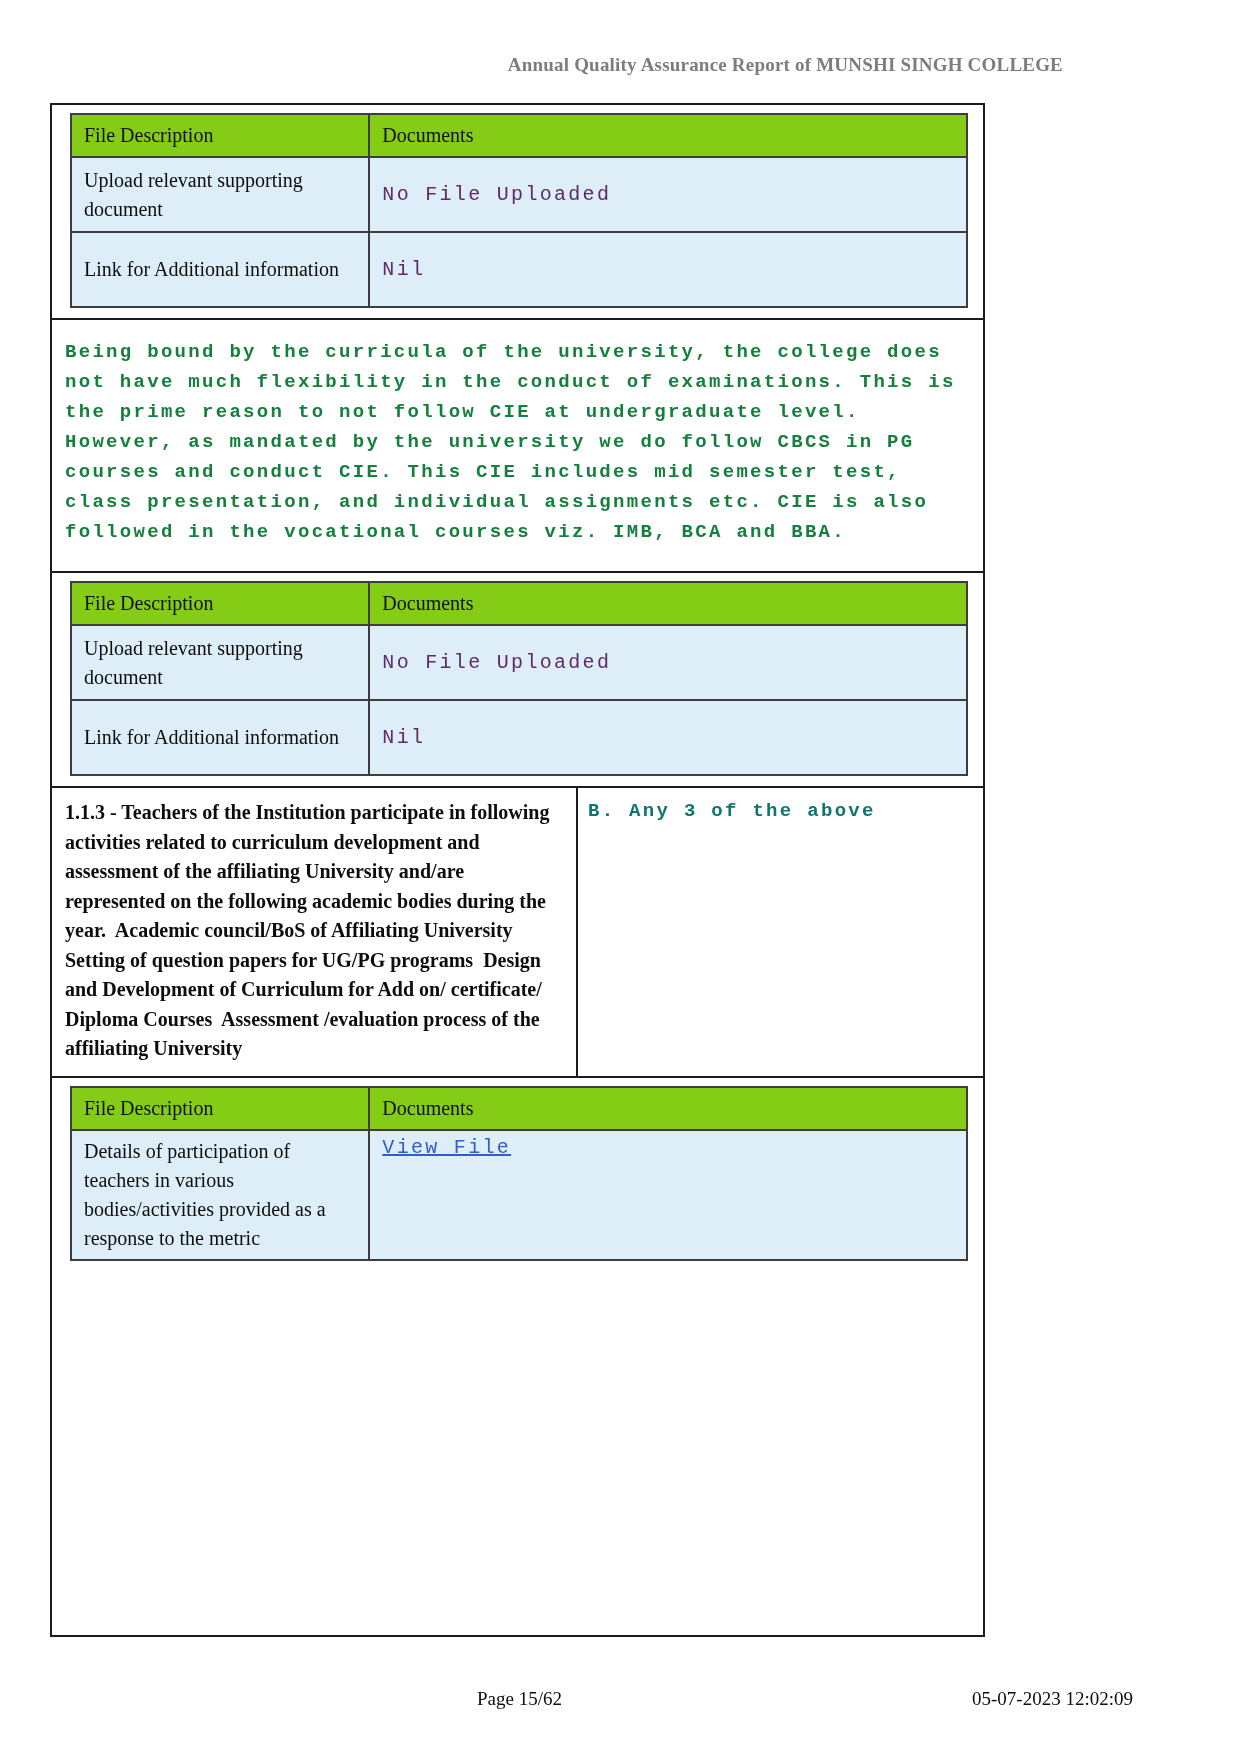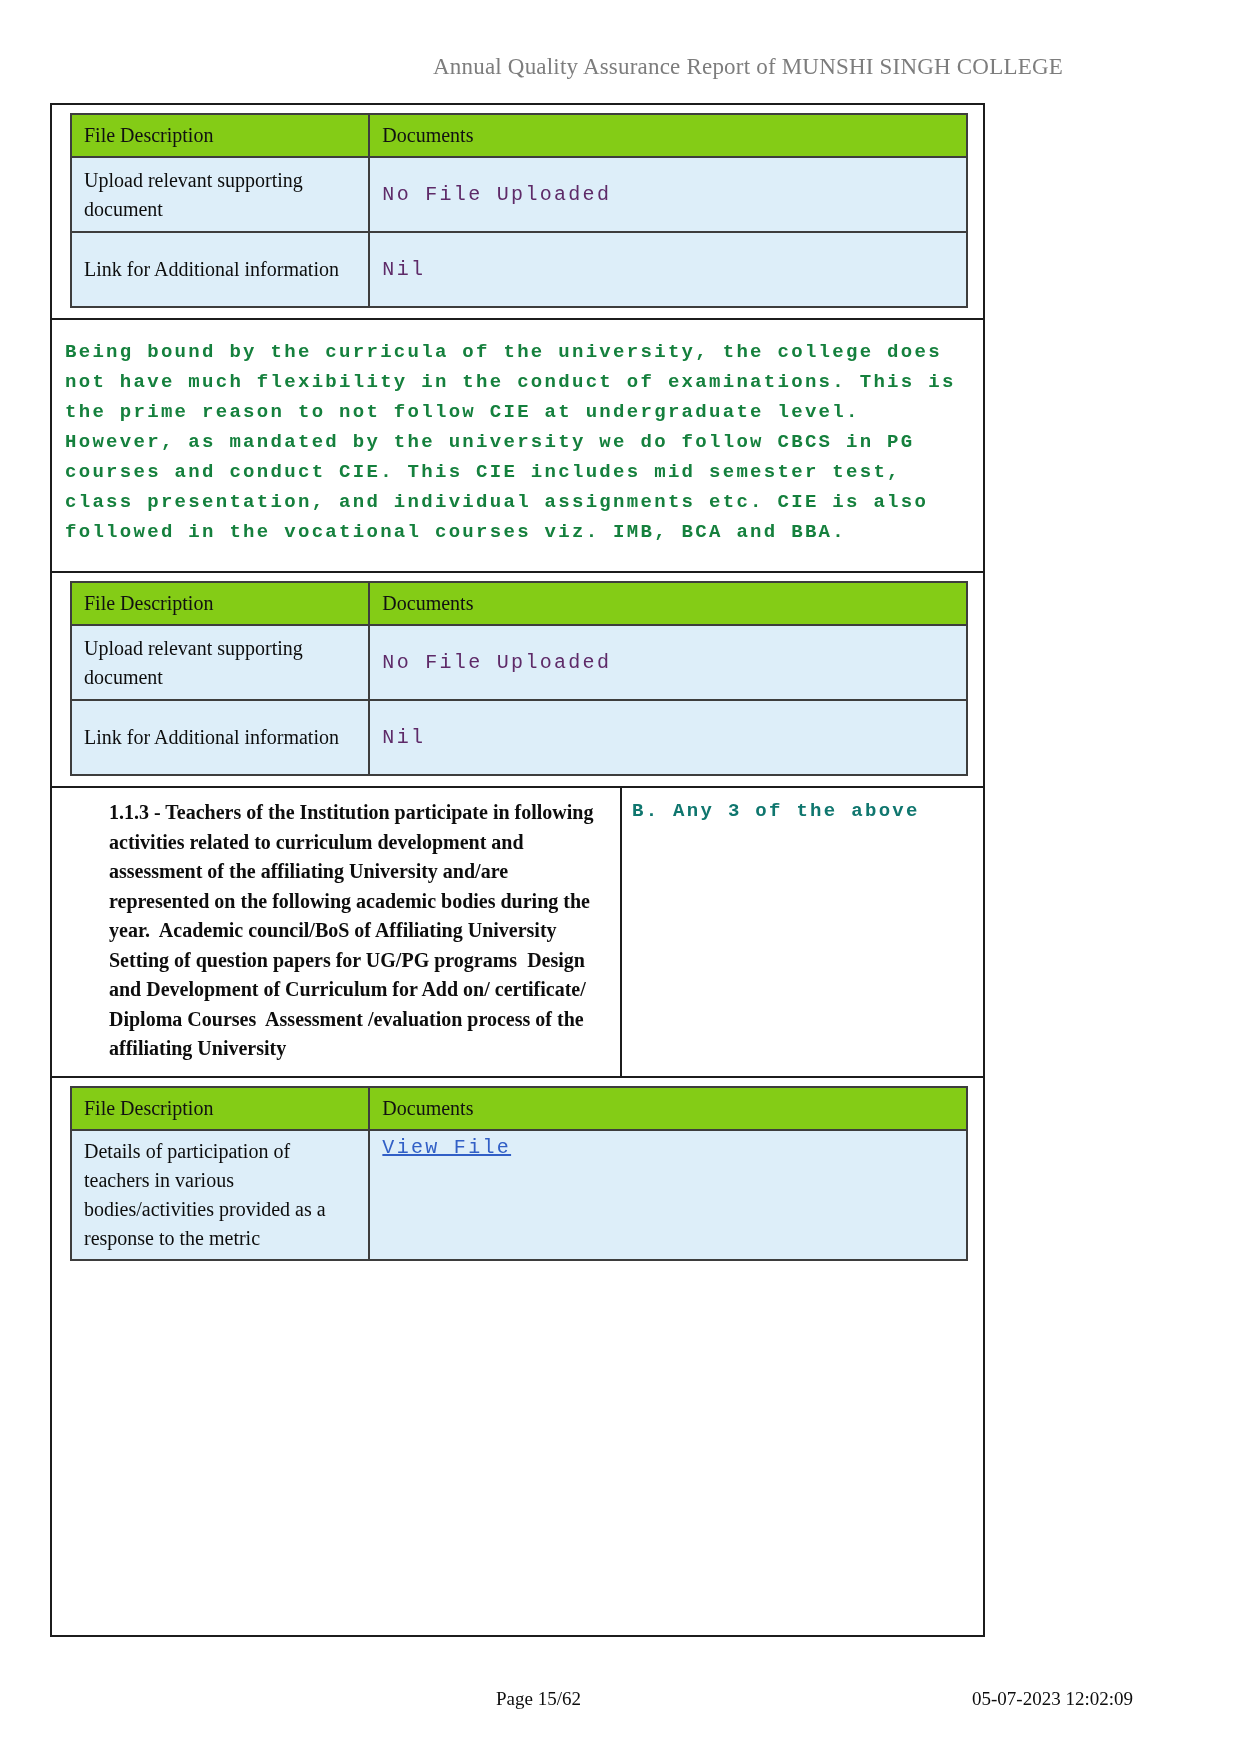--- a/index.html
+++ b/index.html
@@ -3,21 +3,21 @@
 <meta charset="utf-8">
 <style>
   html,body{margin:0;padding:0;}
   body{
     width:1241px;height:1754px;background:#ffffff;position:relative;
     font-family:"Liberation Serif", serif;color:#111;
   }
   
   .report-header{
     position:absolute;top:54px;left:0;right:178px;
-    text-align:right;font-size:23px;font-weight:normal;color:#7d7d7d;
+    text-align:right;font-size:19px;font-weight:bold;color:#7d7d7d;
     letter-spacing:.2px;
   }
   
   .frame{
     position:absolute;left:50px;top:103px;width:935px;height:1534px;
     border:2px solid #1c1c1c;box-sizing:border-box;overflow:hidden;
     background:#ffffff;
   }
   .section{border-top:2px solid #1c1c1c;}
   .section:first-child{border-top:none;}
@@ -52,31 +52,30 @@
     font-weight:bold;font-size:19px;letter-spacing:2.3px;line-height:30px;
     color:#15803d;white-space:pre-wrap;
   }
   
   .metric-row{display:flex;align-items:stretch;}
   .metric-q{
     width:56.5%;box-sizing:border-box;border-right:2px solid #1c1c1c;
     padding:10px 14px 12px 13px;
     font-size:20px;font-weight:bold;line-height:29.5px;color:#0d0d0d;
     white-space:pre-wrap;
-    margin-left:44px;
   }
   .metric-a{
     flex:1;padding:12px 8px 8px 10px;
     font-family:"Liberation Mono","DejaVu Sans Mono",monospace;
     font-weight:bold;font-size:19px;letter-spacing:2.3px;color:#0f766e;
   }
   .tail-space{height:46px;}
   
   .footer{position:absolute;top:1688px;left:0;width:100%;height:30px;font-size:19px;color:#0d0d0d;}
-  .footer .page-no{position:absolute;left:496px;top:0;}
+  .footer .page-no{position:absolute;left:477px;top:0;}
   .footer .stamp{position:absolute;right:108px;top:0;}
 </style>
 </head>
 <body>
 
 <div class="report-header">Annual Quality Assurance Report of MUNSHI SINGH COLLEGE</div>
 
 <div class="frame">
 
   <div class="section">

